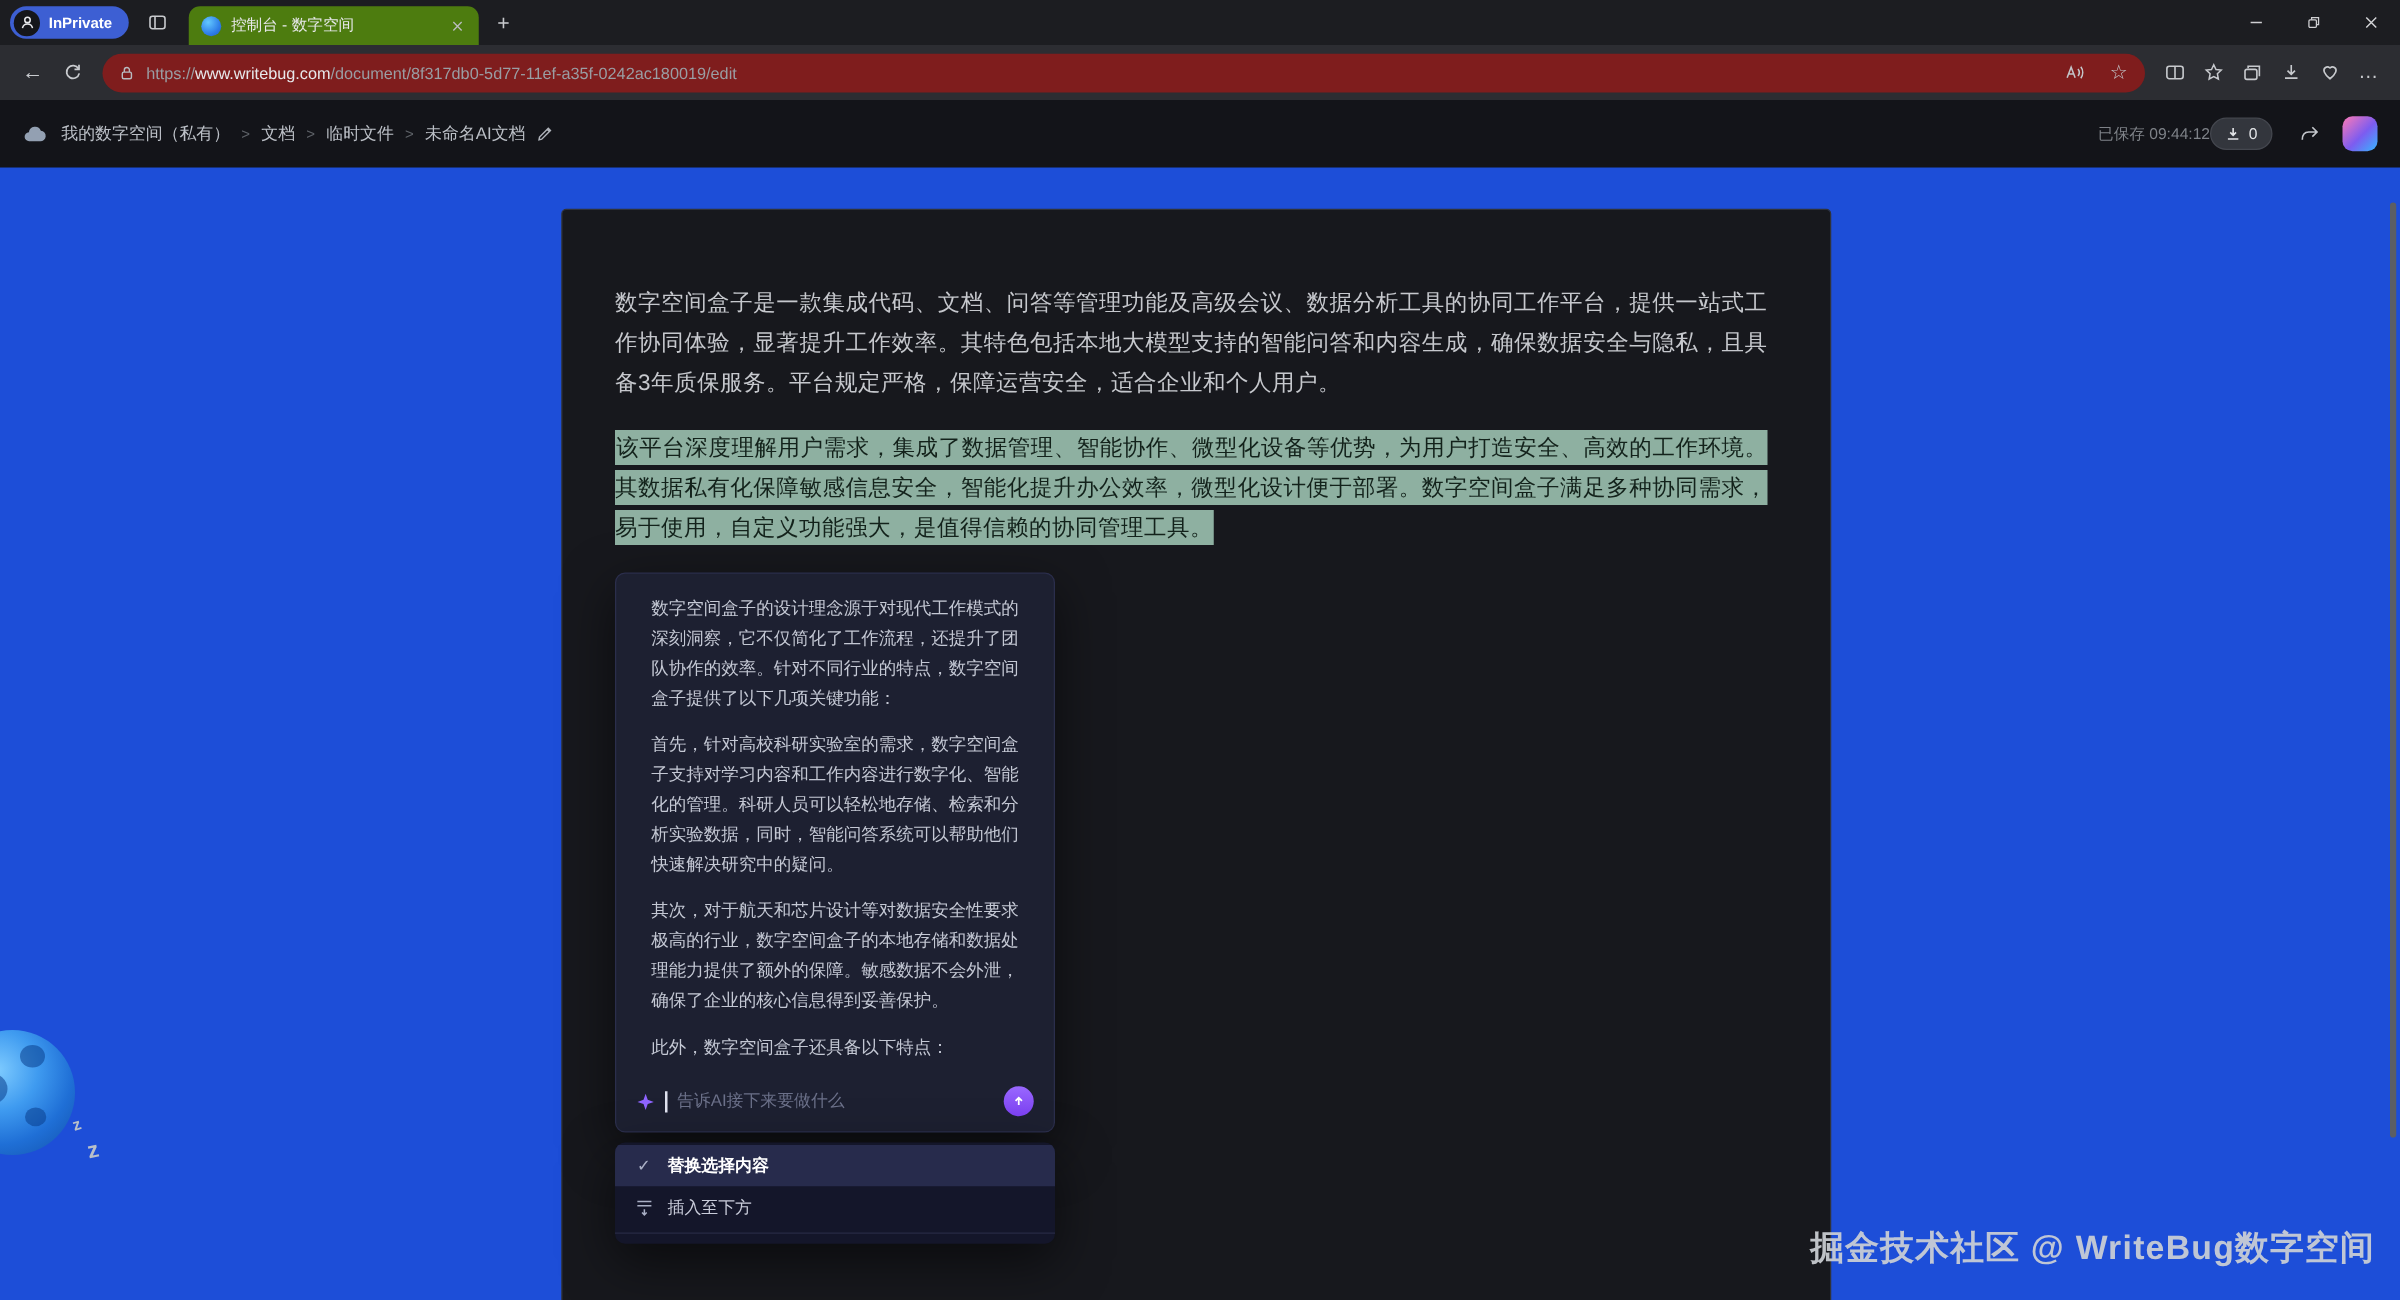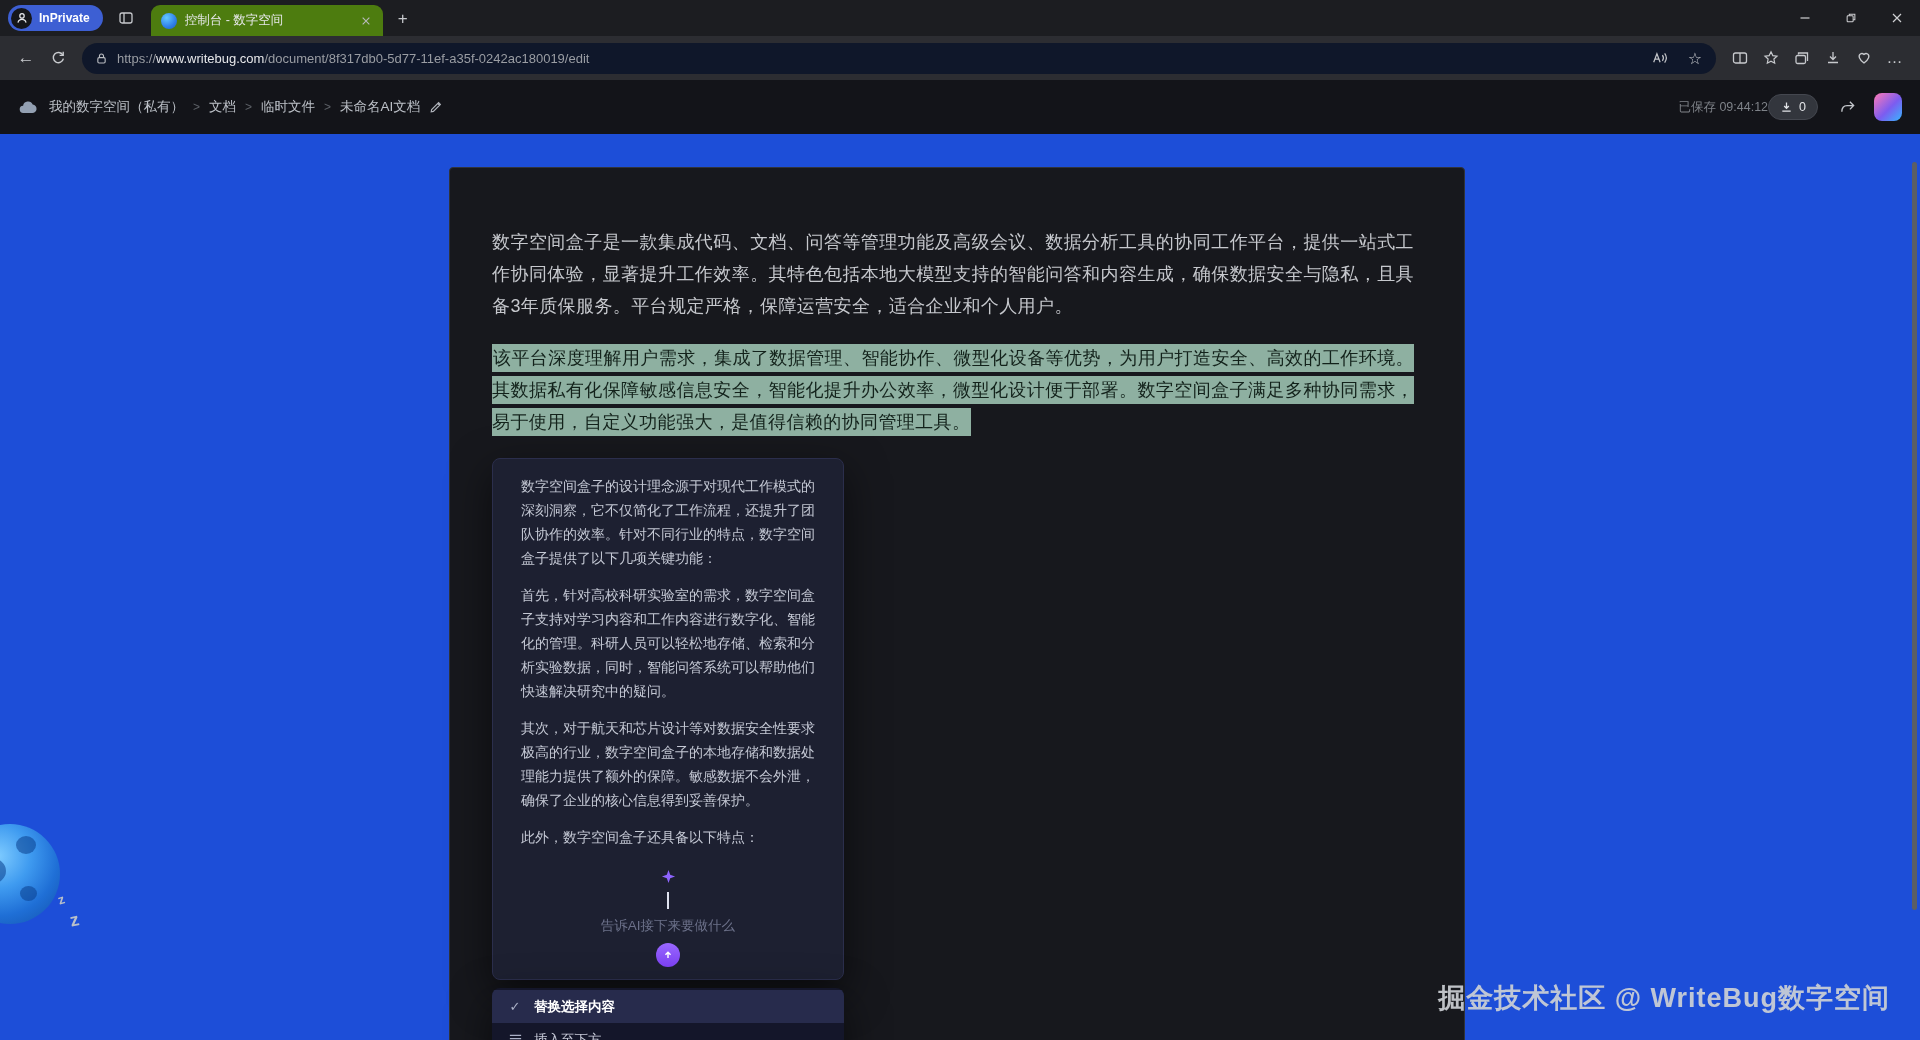--- a/index.html
+++ b/index.html
@@ -25,21 +25,21 @@
                border-radius:4px; color:#b9bbbf; }
   .newtab { width:28px; height:28px; margin-left:6px; border:none; background:transparent;
             color:#c7c9cd; font-size:17px; line-height:1; border-radius:6px; }
   .tb-spacer { flex:1; }
   .win-btn { width:46px; height:36px; display:flex; align-items:center; justify-content:center; color:#cfd0d3; }
 
   
   .toolbar { height:44px; background:#2c2d32; display:flex; align-items:center; padding:0 10px; flex:0 0 auto; }
   .nav-btn { width:32px; height:32px; display:flex; align-items:center; justify-content:center;
              color:#c9cbcf; font-size:17px; border-radius:6px; border:none; background:transparent; }
-  .urlbar { flex:1; height:31px; margin:0 8px; background:#0f172a; border-radius:16px;
+  .urlbar { flex:1; height:31px; margin:0 8px; background:#7f1d1d; border-radius:16px;
             display:flex; align-items:center; gap:9px; padding:0 8px 0 13px; }
   .url { flex:1; font-size:13px; color:#9a9da3; white-space:nowrap; overflow:hidden; }
   .url .host { color:#e7e8eb; }
   .pill-ic { width:26px; height:26px; display:flex; align-items:center; justify-content:center;
              color:#c3c5c9; border-radius:50%; }
   .tool-ic { width:31px; height:31px; display:flex; align-items:center; justify-content:center;
              color:#c7c9cd; font-size:16px; border-radius:6px; }
   svg.ic { display:block; }
 
   
@@ -63,21 +63,21 @@
          background:#17181d; border:1px solid #30333a; border-radius:4px;
          padding:58px 50px 0 42px; }
   .doc p.para { font-size:18px; line-height:32px; color:#c6c8cd; text-align:justify;
                 margin:0 0 20px; letter-spacing:.4px; }
   mark.sel { background:#8eb0a1; color:#13221b; padding:4px 1px; }
 
   
   .ai-panel { width:352px; margin-top:8px; background:#1d2031; border:1px solid #2b2e4c;
               border-radius:8px; padding:15px 16px 9px; box-shadow:0 14px 42px rgba(0,0,0,.55); }
   .ai-panel p { font-size:14px; line-height:24px; color:#c4c8d4; margin:0 12px 13px; text-align:justify; }
-  .ai-input-row { display:flex; align-items:center; gap:8px; padding:7px 0 3px;flex-direction:column; }
+  .ai-input-row { display:flex; align-items:center; gap:8px; padding:7px 0 3px; }
   .caret { width:1.5px; height:17px; background:#dfe2ef; }
   .ai-ph { flex:1; font-size:13.5px; color:#6b7089; white-space:nowrap; overflow:hidden; }
   .send-btn { width:24px; height:24px; border-radius:50%; border:none;
               background:linear-gradient(180deg,#9a68ff,#7a3ff0);
               display:flex; align-items:center; justify-content:center; }
 
   
   .ai-menu { width:352px; margin-top:8px; background:#14162a; border-radius:8px; overflow:hidden;
              box-shadow:0 14px 42px rgba(0,0,0,.55); padding:2px 0 4px; }
   .menu-row { height:33px; display:flex; align-items:center; gap:11px; padding:0 15px;
@@ -92,21 +92,21 @@
   .sphere { position:absolute; left:0; top:0; width:100px; height:100px; border-radius:50%;
             background:radial-gradient(circle at 38% 32%, #7ecbff 0%, #3f9bf0 35%, #1f6fd6 65%, #1250a8 100%); }
   .spot { position:absolute; border-radius:50%; background:rgba(10,62,140,.55); }
   .s1 { width:30px; height:26px; left:16px; top:34px; }
   .s2 { width:20px; height:18px; left:56px; top:12px; }
   .s3 { width:17px; height:15px; left:60px; top:62px; }
   .zz { position:absolute; color:#b9c0c9; font-weight:700; }
   .z1 { left:98px; top:68px; font-size:13px; transform:rotate(-18deg); }
   .z2 { left:110px; top:86px; font-size:18px; transform:rotate(-12deg); }
 
-  .watermark { position:absolute; right:30px; bottom:24px; font-size:27px; font-weight:600;
+  .watermark { position:absolute; right:20px; bottom:24px; font-size:27px; font-weight:600;
                color:rgba(205,208,213,.92); letter-spacing:1px; }
   .scrollthumb { position:absolute; right:3px; top:28px; width:5px; height:748px;
                  background:#5b5e64; border-radius:3px; }
 </style>
 </head>
 <body>
 
 <div class="window">
 
   <div class="titlebar">

